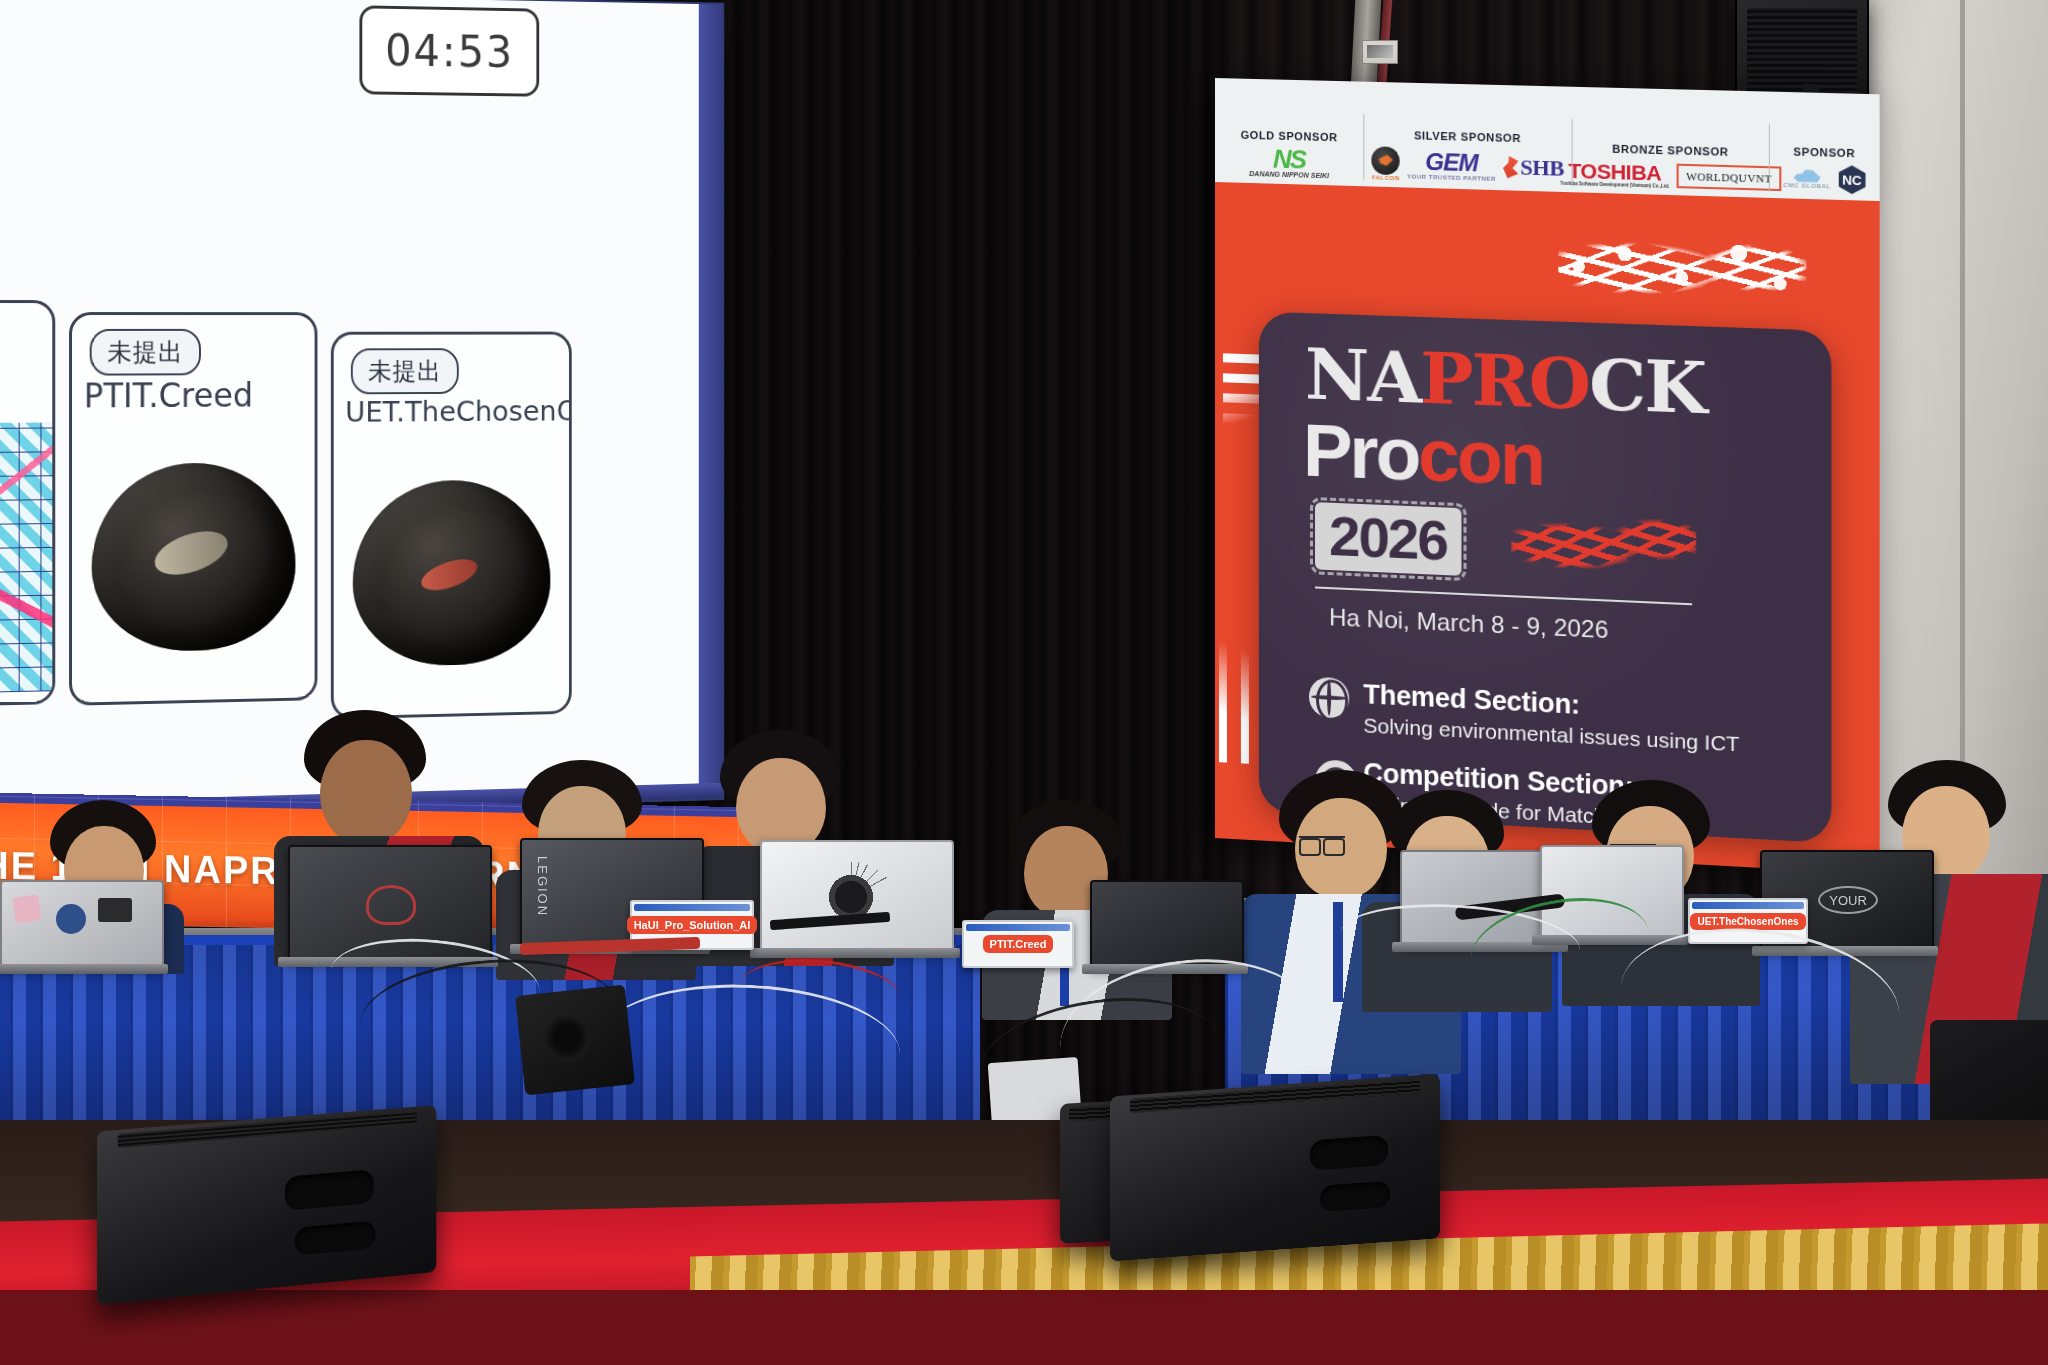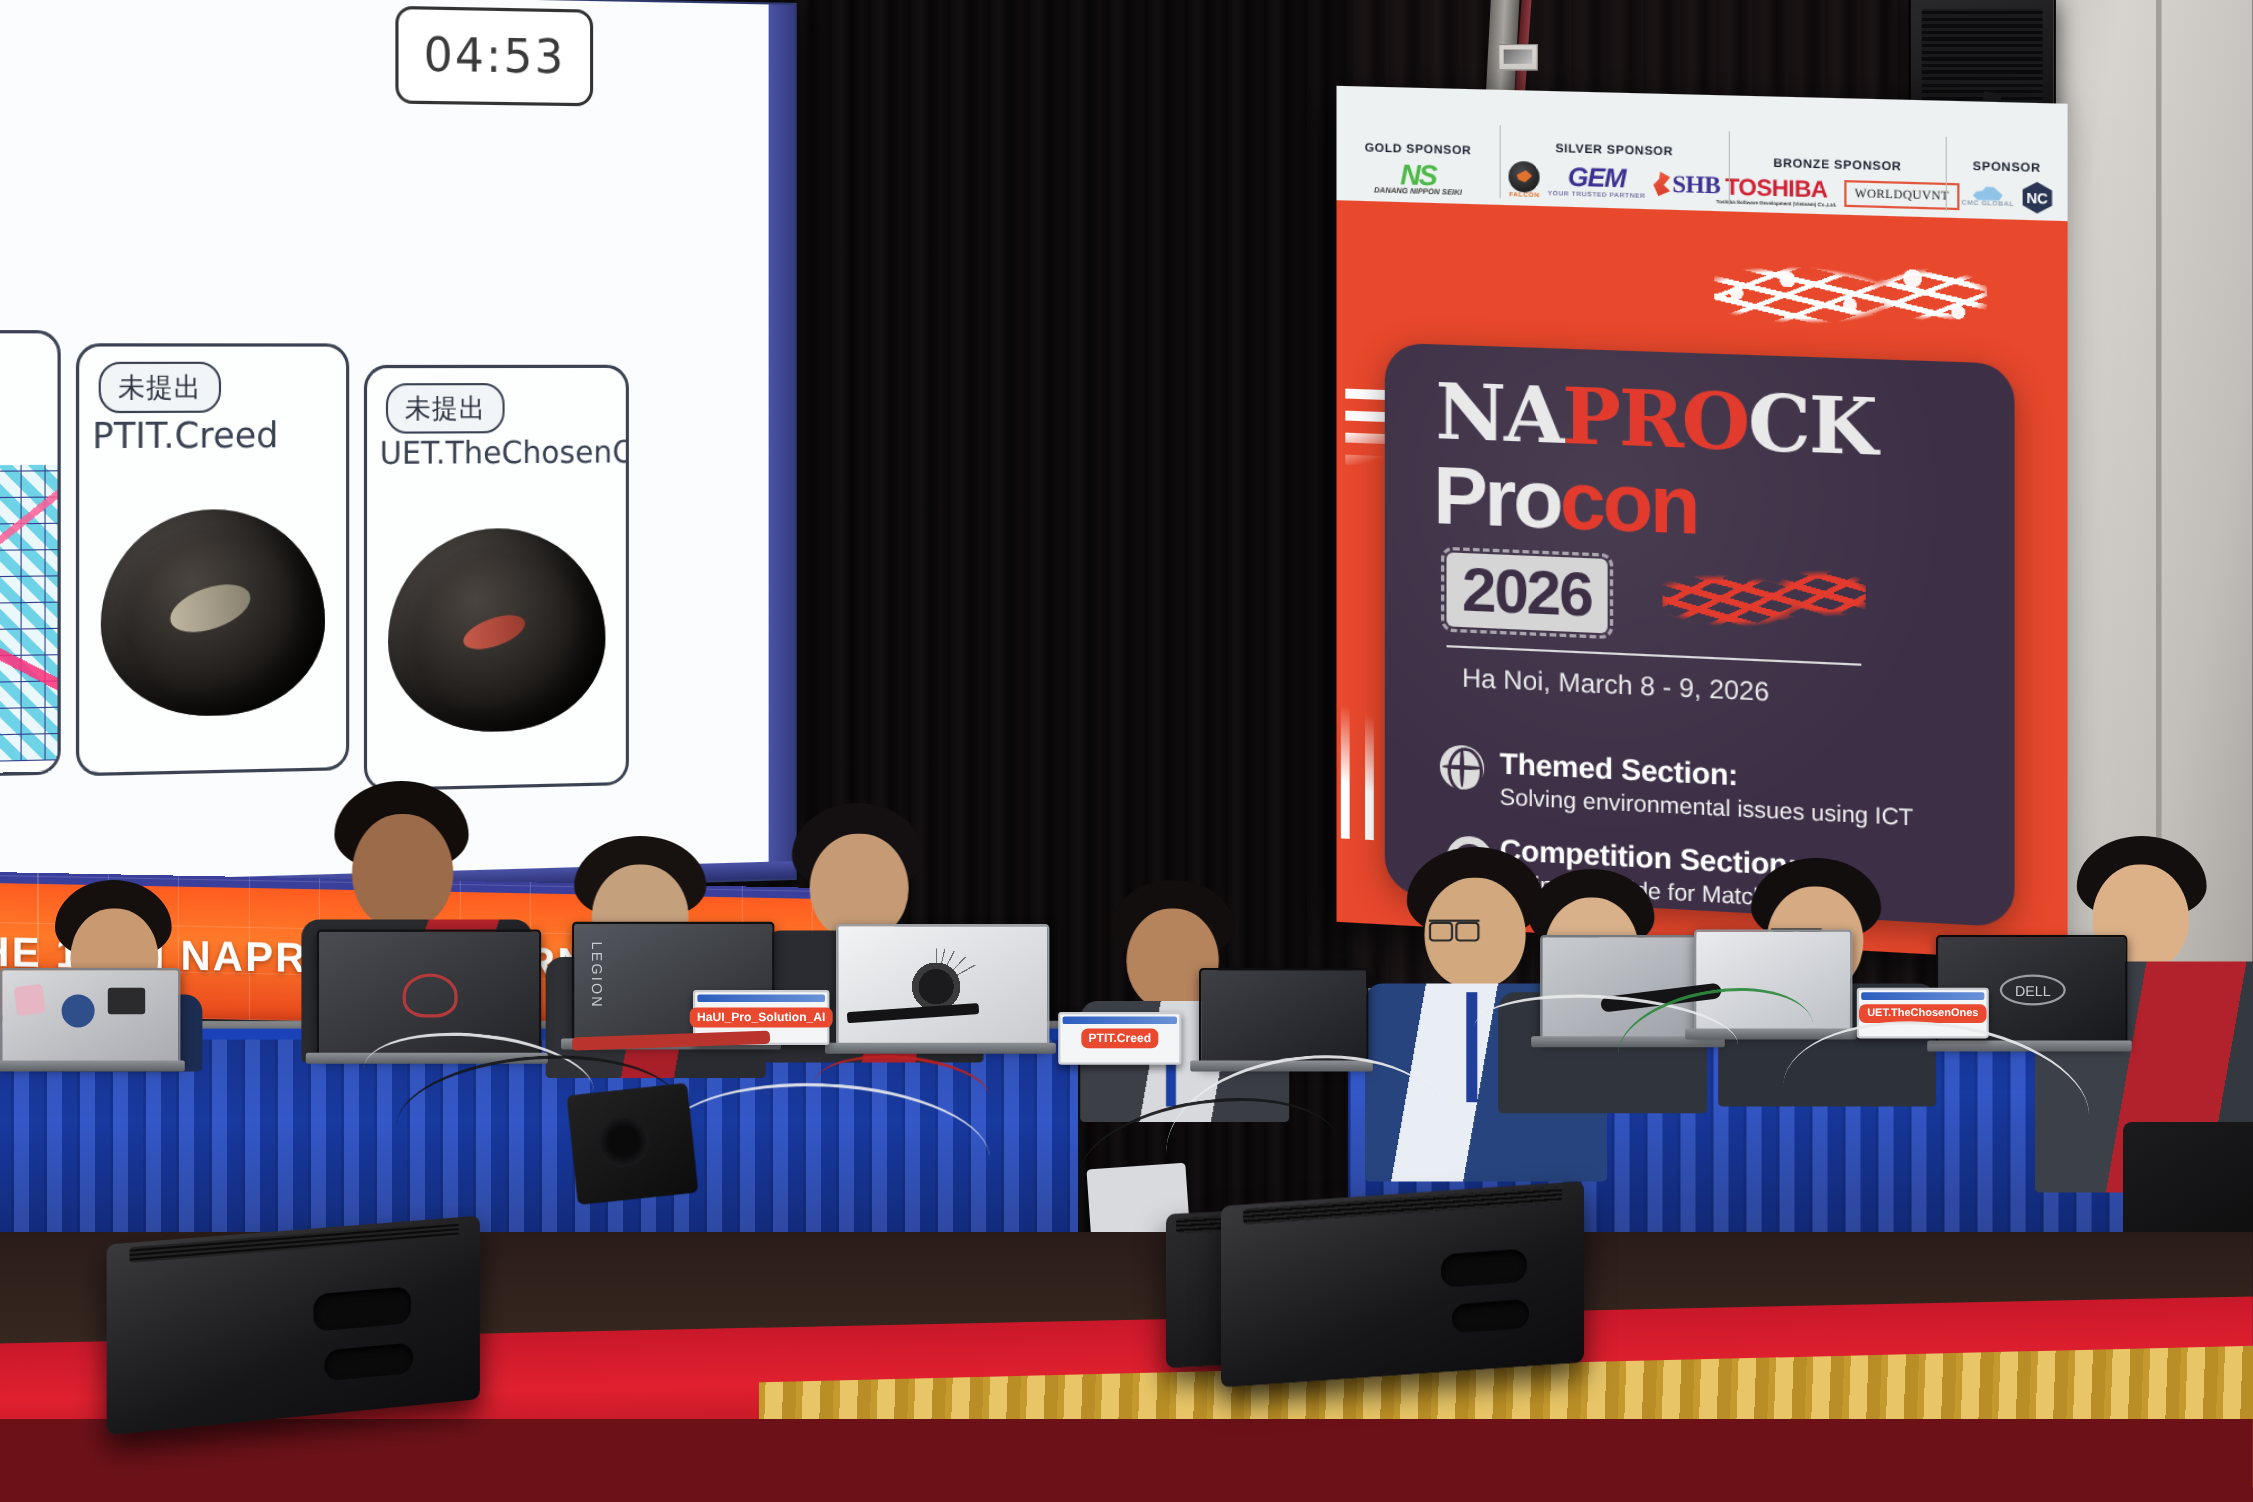--- a/index.html
+++ b/index.html
@@ -497,21 +497,21 @@
   </div>
 
   <div class="laptop" style="left:1540px;top:845px;">
     <div class="lid" style="width:140px;height:90px;background:linear-gradient(150deg,#e9ebee,#bdc0c5);border:2px solid #8d9095;"></div>
     <div class="base" style="left:-8px;top:90px;width:156px;"></div>
   </div>
 
   <div class="laptop" style="left:1760px;top:850px;">
     <div class="lid" style="width:170px;height:96px;background:linear-gradient(150deg,#3a3c41,#17181b);border:2px solid #0c0c0e;"></div>
     <div class="base" style="left:-8px;top:96px;width:186px;"></div>
-    <div style="position:absolute;left:58px;top:36px;width:56px;height:24px;border:2px solid #9a9da2;border-radius:50%;color:#c9ccd1;font-size:13px;display:flex;align-items:center;justify-content:center;">DELL</div>
+    <div style="position:absolute;left:58px;top:36px;width:56px;height:24px;border:2px solid #9a9da2;border-radius:50%;color:#c9ccd1;font-size:13px;display:flex;align-items:center;justify-content:center;">YOUR</div>
   </div>
 
   <div class="placard" style="left:630px;top:900px;width:120px;height:46px;">
     <div class="bar"></div>
     <div class="chip">HaUI_Pro_Solution_AI</div>
   </div>
 
   <div class="placard" style="left:962px;top:920px;width:108px;height:44px;">
     <div class="bar"></div>
     <div class="chip">PTIT.Creed</div>

